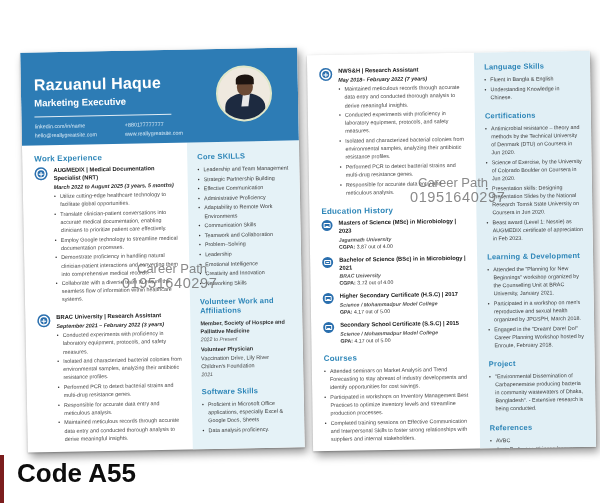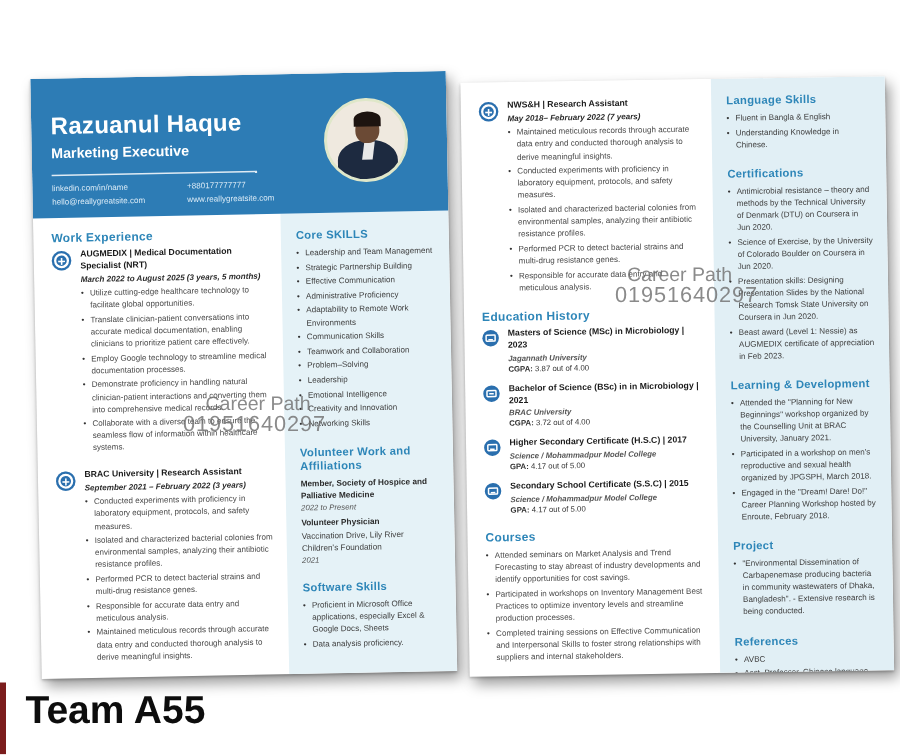--- a/index.html
+++ b/index.html
@@ -283,14 +283,14 @@
   <div class="wm" id="wm1">
     <div class="l1">Career Path</div>
     <div class="l2">01951640297</div>
   </div>
   <div class="wm" id="wm2">
     <div class="l1">Career Path</div>
     <div class="l2">01951640297</div>
   </div>
 
   <div id="maroon-bar"></div>
-  <div id="code-label">Team A55</div>
+  <div id="code-label">Code A55</div>
 </div>
 
 </body></html>

